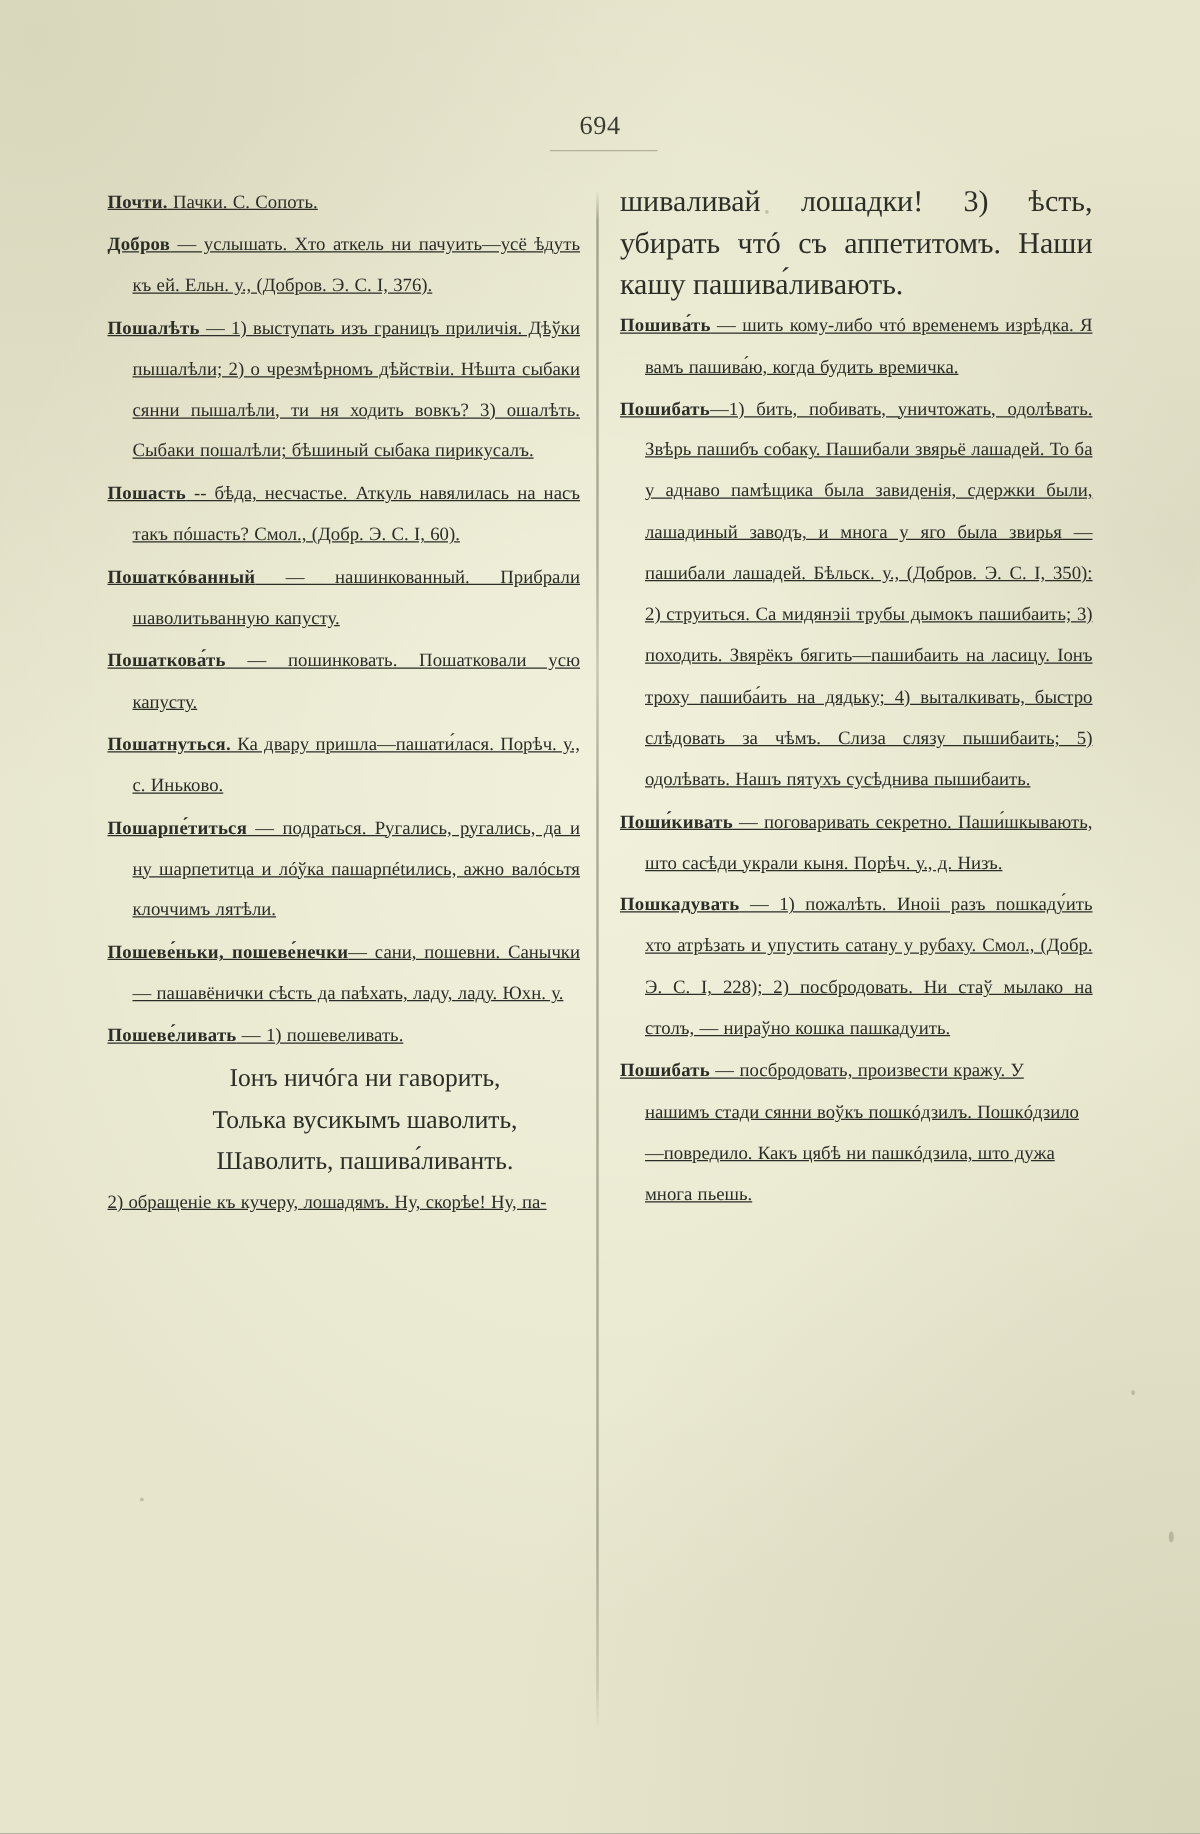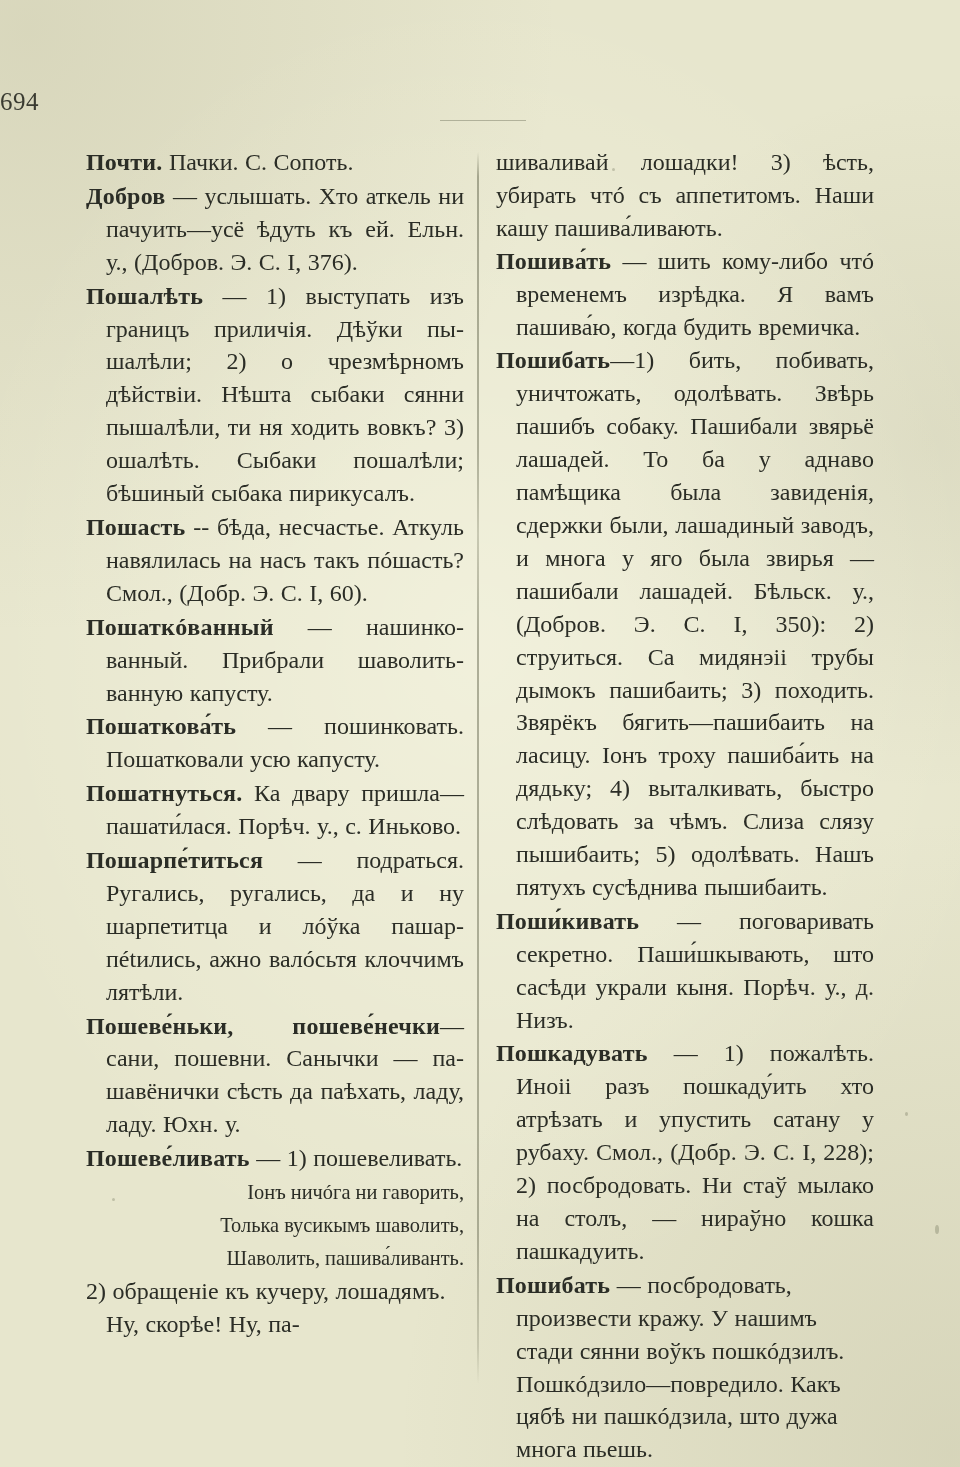--- a/index.html
+++ b/index.html
@@ -25,22 +25,22 @@
       radial-gradient(ellipse 120% 90% at 99% 99%, rgba(140,136,100,0.18) 0%, rgba(140,136,100,0) 48%),
       radial-gradient(ellipse 60% 40% at 97% 30%, rgba(120,118,88,0.10) 0%, rgba(120,118,88,0) 60%);
   }
 
   
   .folio {
     position: absolute;
     top: 88px;
     left: 0;
     width: 960px;
-    text-align: left;
-    font-size: 25px;
+    text-align: center;
+    font-size: 21px;
     letter-spacing: 0.5px;
     color: #3a3b31;
   }
   .folio-rule {
     position: absolute;
     top: 120px;
     left: 440px;
     width: 86px;
     height: 1px;
     background: rgba(90,92,72,0.38);
@@ -75,43 +75,44 @@
         rgba(110,112,88,0.30) 31%,
         rgba(110,112,88,0.52) 40%,
         rgba(110,112,88,0.50) 88%,
         rgba(110,112,88,0.25) 97%,
         rgba(110,112,88,0.00) 100%);
   }
 
   
   .entry {
     margin: 0 0 1px 0;
-    font-size: 24px;
+    font-size: 15px;
     line-height: 32.9px;
     text-align: justify;
     text-indent: -20px;
     padding-left: 20px;
     hyphens: manual;
     word-spacing: 0.5px;
+    text-decoration: underline;
   }
   .entry:last-child { text-align: left; }
 
   .hw {
     font-weight: bold;
     letter-spacing: 0.2px;
   }
 
   
   .verse {
     margin: 0;
     font-size: 20.4px;
     line-height: 32.9px;
     text-indent: 0;
     padding-left: 34px;
-    text-align: right;
+    text-align: center;
   }
 
   .run-on {
     margin: 0;
     font-size: 24px;
     line-height: 32.9px;
     text-align: justify;
     text-indent: 0;
     padding-left: 0;
   }

